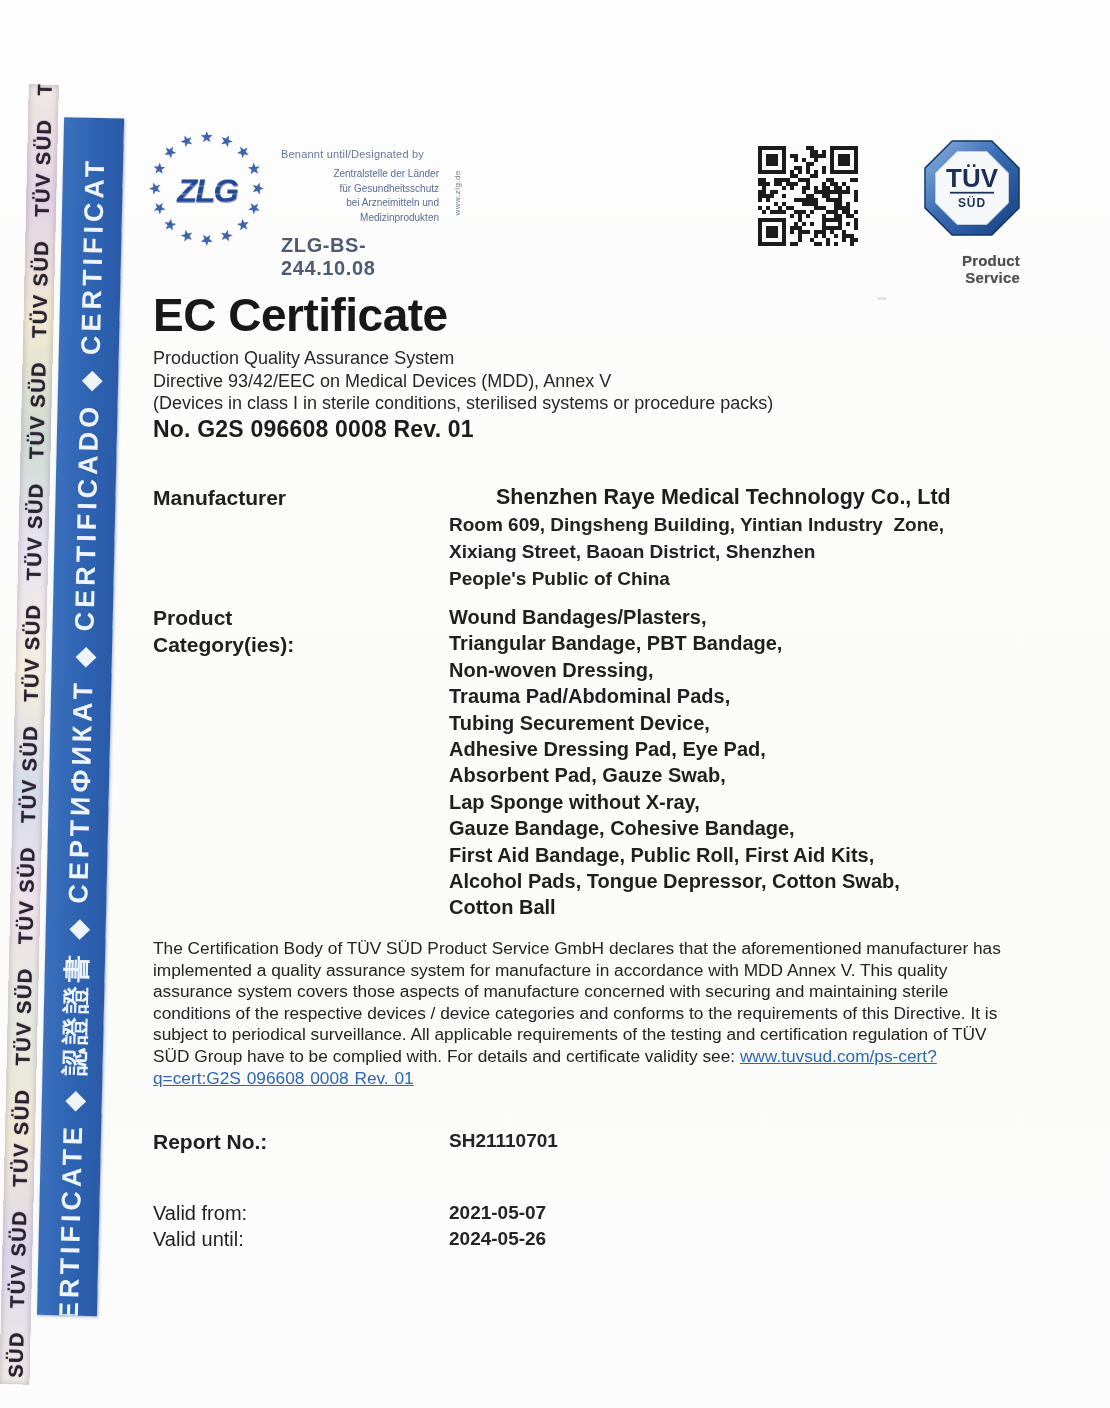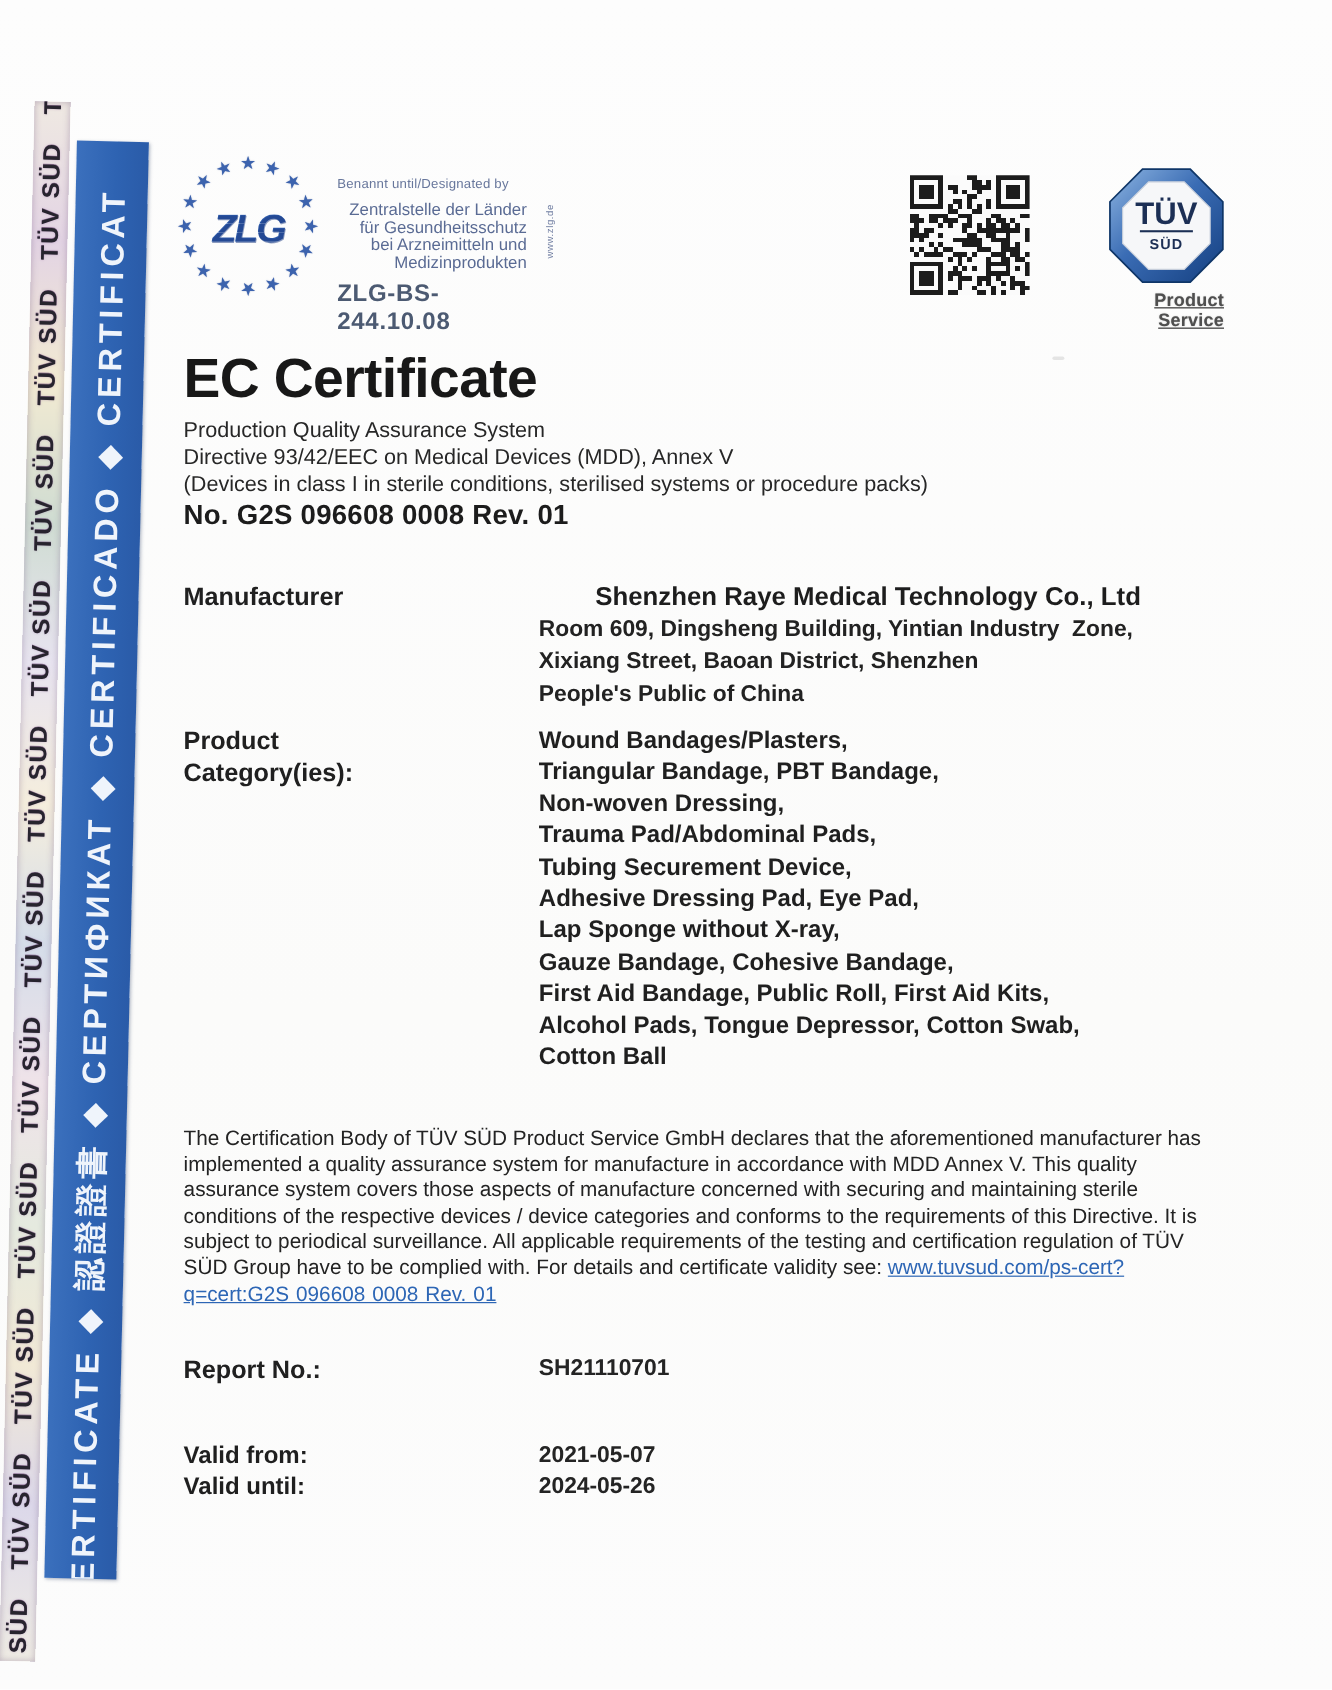--- a/index.html
+++ b/index.html
@@ -42,32 +42,32 @@
   .zlg-logo { position:absolute; left:148px; top:132px; width:118px; height:118px; }
   .zlg-star { position:absolute; color:#3c63ae; font-size:15px; line-height:1;
     text-shadow:0 0 1px rgba(40,70,140,0.6); }
   .zlg-center { position:absolute; left:0; right:0; top:40px; text-align:center;
     font-size:33px; font-weight:bold; font-style:italic; letter-spacing:-2px; color:#2b57a7;
     text-shadow:0.6px 0.6px 0 rgba(30,60,130,0.5);
     background:repeating-linear-gradient(180deg,#2b57a7 0 6px,#7d9cd0 6px 7.5px);
     -webkit-background-clip:text; background-clip:text; -webkit-text-fill-color:transparent; }
   .zlg-block { position:absolute; left:281px; top:148px; width:172px; color:#5f6f96; }
   .zlg-designation { font-size:11px; letter-spacing:0.2px; white-space:nowrap; color:#68779c; }
-  .zlg-org { margin-top:7px; text-align:right; padding-right:14px; font-size:14px;
+  .zlg-org { margin-top:7px; text-align:right; padding-right:14px; font-size:10px;
     line-height:14.5px; color:#5a6b94; }
   .zlg-web { position:absolute; right:0px; top:22px; transform:rotate(-90deg);
     transform-origin:100% 0; font-size:8px; color:#6e7ca0; letter-spacing:0.5px; }
   .zlg-ref { margin-top:9px; font-size:20px; font-weight:bold; letter-spacing:0.6px;
     color:#4c5a72; border-bottom:1px solid rgba(90,100,130,0.0); }
 
   .qr { position:absolute; left:758px; top:146px; width:100px; height:100px; }
 
   .tuv { position:absolute; left:920px; top:140px; width:100px; text-align:right; }
-  .tuv-caption { margin-top:1px; font-size:15px; font-weight:bold; color:#4f4f4f;
-    letter-spacing:0.2px; text-shadow:0 0 1px rgba(80,80,80,0.5);text-decoration:underline; }
+  .tuv-caption { margin-top:12px; font-size:15px; font-weight:bold; color:#4f4f4f;
+    letter-spacing:0.2px; text-shadow:0 0 1px rgba(80,80,80,0.5); }
 
   
   .title { position:absolute; left:153px; top:288px; font-size:46px; font-weight:bold;
     letter-spacing:-0.5px; color:#181818; }
   .subtitle { position:absolute; left:153px; top:347px; font-size:18px; line-height:22.5px;
     color:#272727; }
   .certno { position:absolute; left:153px; top:416px; font-size:23px; font-weight:bold;
     color:#1c1c1c; letter-spacing:0.2px; }
 
   
@@ -82,21 +82,21 @@
   .cat-line { font-size:20px; font-weight:bold; color:#1f1f1f; line-height:26.4px; }
 
   
   .declaration { position:absolute; left:153px; top:938px; width:862px; font-size:17.3px;
     line-height:21.6px; color:#232323; text-align:left; }
   .declaration a { color:#2d66b5; text-decoration:underline; word-spacing:1px; }
 
   
   .row-report { top:1128px; }
   .row-valid { top:1200px; }
-  .foot-label { font-size:20px; font-weight:bold; line-height:26px; color:#1f1f1f; }
+  .foot-label { font-size:20px; font-weight:normal; line-height:26px; color:#1f1f1f; }
   .foot-value { font-size:19px; line-height:26px; color:#242424; font-weight:bold;
     font-weight:600; }
 
   .scan-fleck { position:absolute; background:rgba(120,120,120,0.45); border-radius:2px; }
 </style>
 </head>
 <body>
 
 <div class="page">
   <div class="content">
@@ -401,20 +401,21 @@
           <div>Product</div>
           <div>Category(ies):</div>
         </div>
       <div class="value">
           <div class="cat-line">Wound Bandages/Plasters,</div>
           <div class="cat-line">Triangular Bandage, PBT Bandage,</div>
           <div class="cat-line">Non-woven Dressing,</div>
           <div class="cat-line">Trauma Pad/Abdominal Pads,</div>
           <div class="cat-line">Tubing Securement Device,</div>
           <div class="cat-line">Adhesive Dressing Pad, Eye Pad,</div>
+          <div class="cat-line">Absorbent Pad, Gauze Swab,</div>
           <div class="cat-line">Lap Sponge without X-ray,</div>
           <div class="cat-line">Gauze Bandage, Cohesive Bandage,</div>
           <div class="cat-line">First Aid Bandage, Public Roll, First Aid Kits,</div>
           <div class="cat-line">Alcohol Pads, Tongue Depressor, Cotton Swab,</div>
           <div class="cat-line">Cotton Ball</div>
         </div>
     </div>
 
     <p class="declaration"><span>The Certification Body of TÜV SÜD Product Service GmbH declares that the aforementioned manufacturer has implemented a quality assurance system for manufacture in accordance with MDD Annex V. This quality assurance system covers those aspects of manufacture concerned with securing and maintaining sterile conditions of the respective devices / device categories and conforms to the requirements of this Directive. It is subject to periodical surveillance. All applicable requirements of the testing and certification regulation of TÜV SÜD Group have to be complied with. For details and certificate validity see: </span><a href="#">www.tuvsud.com/ps-cert?q=cert:G2S 096608 0008 Rev. 01</a></p>
 

